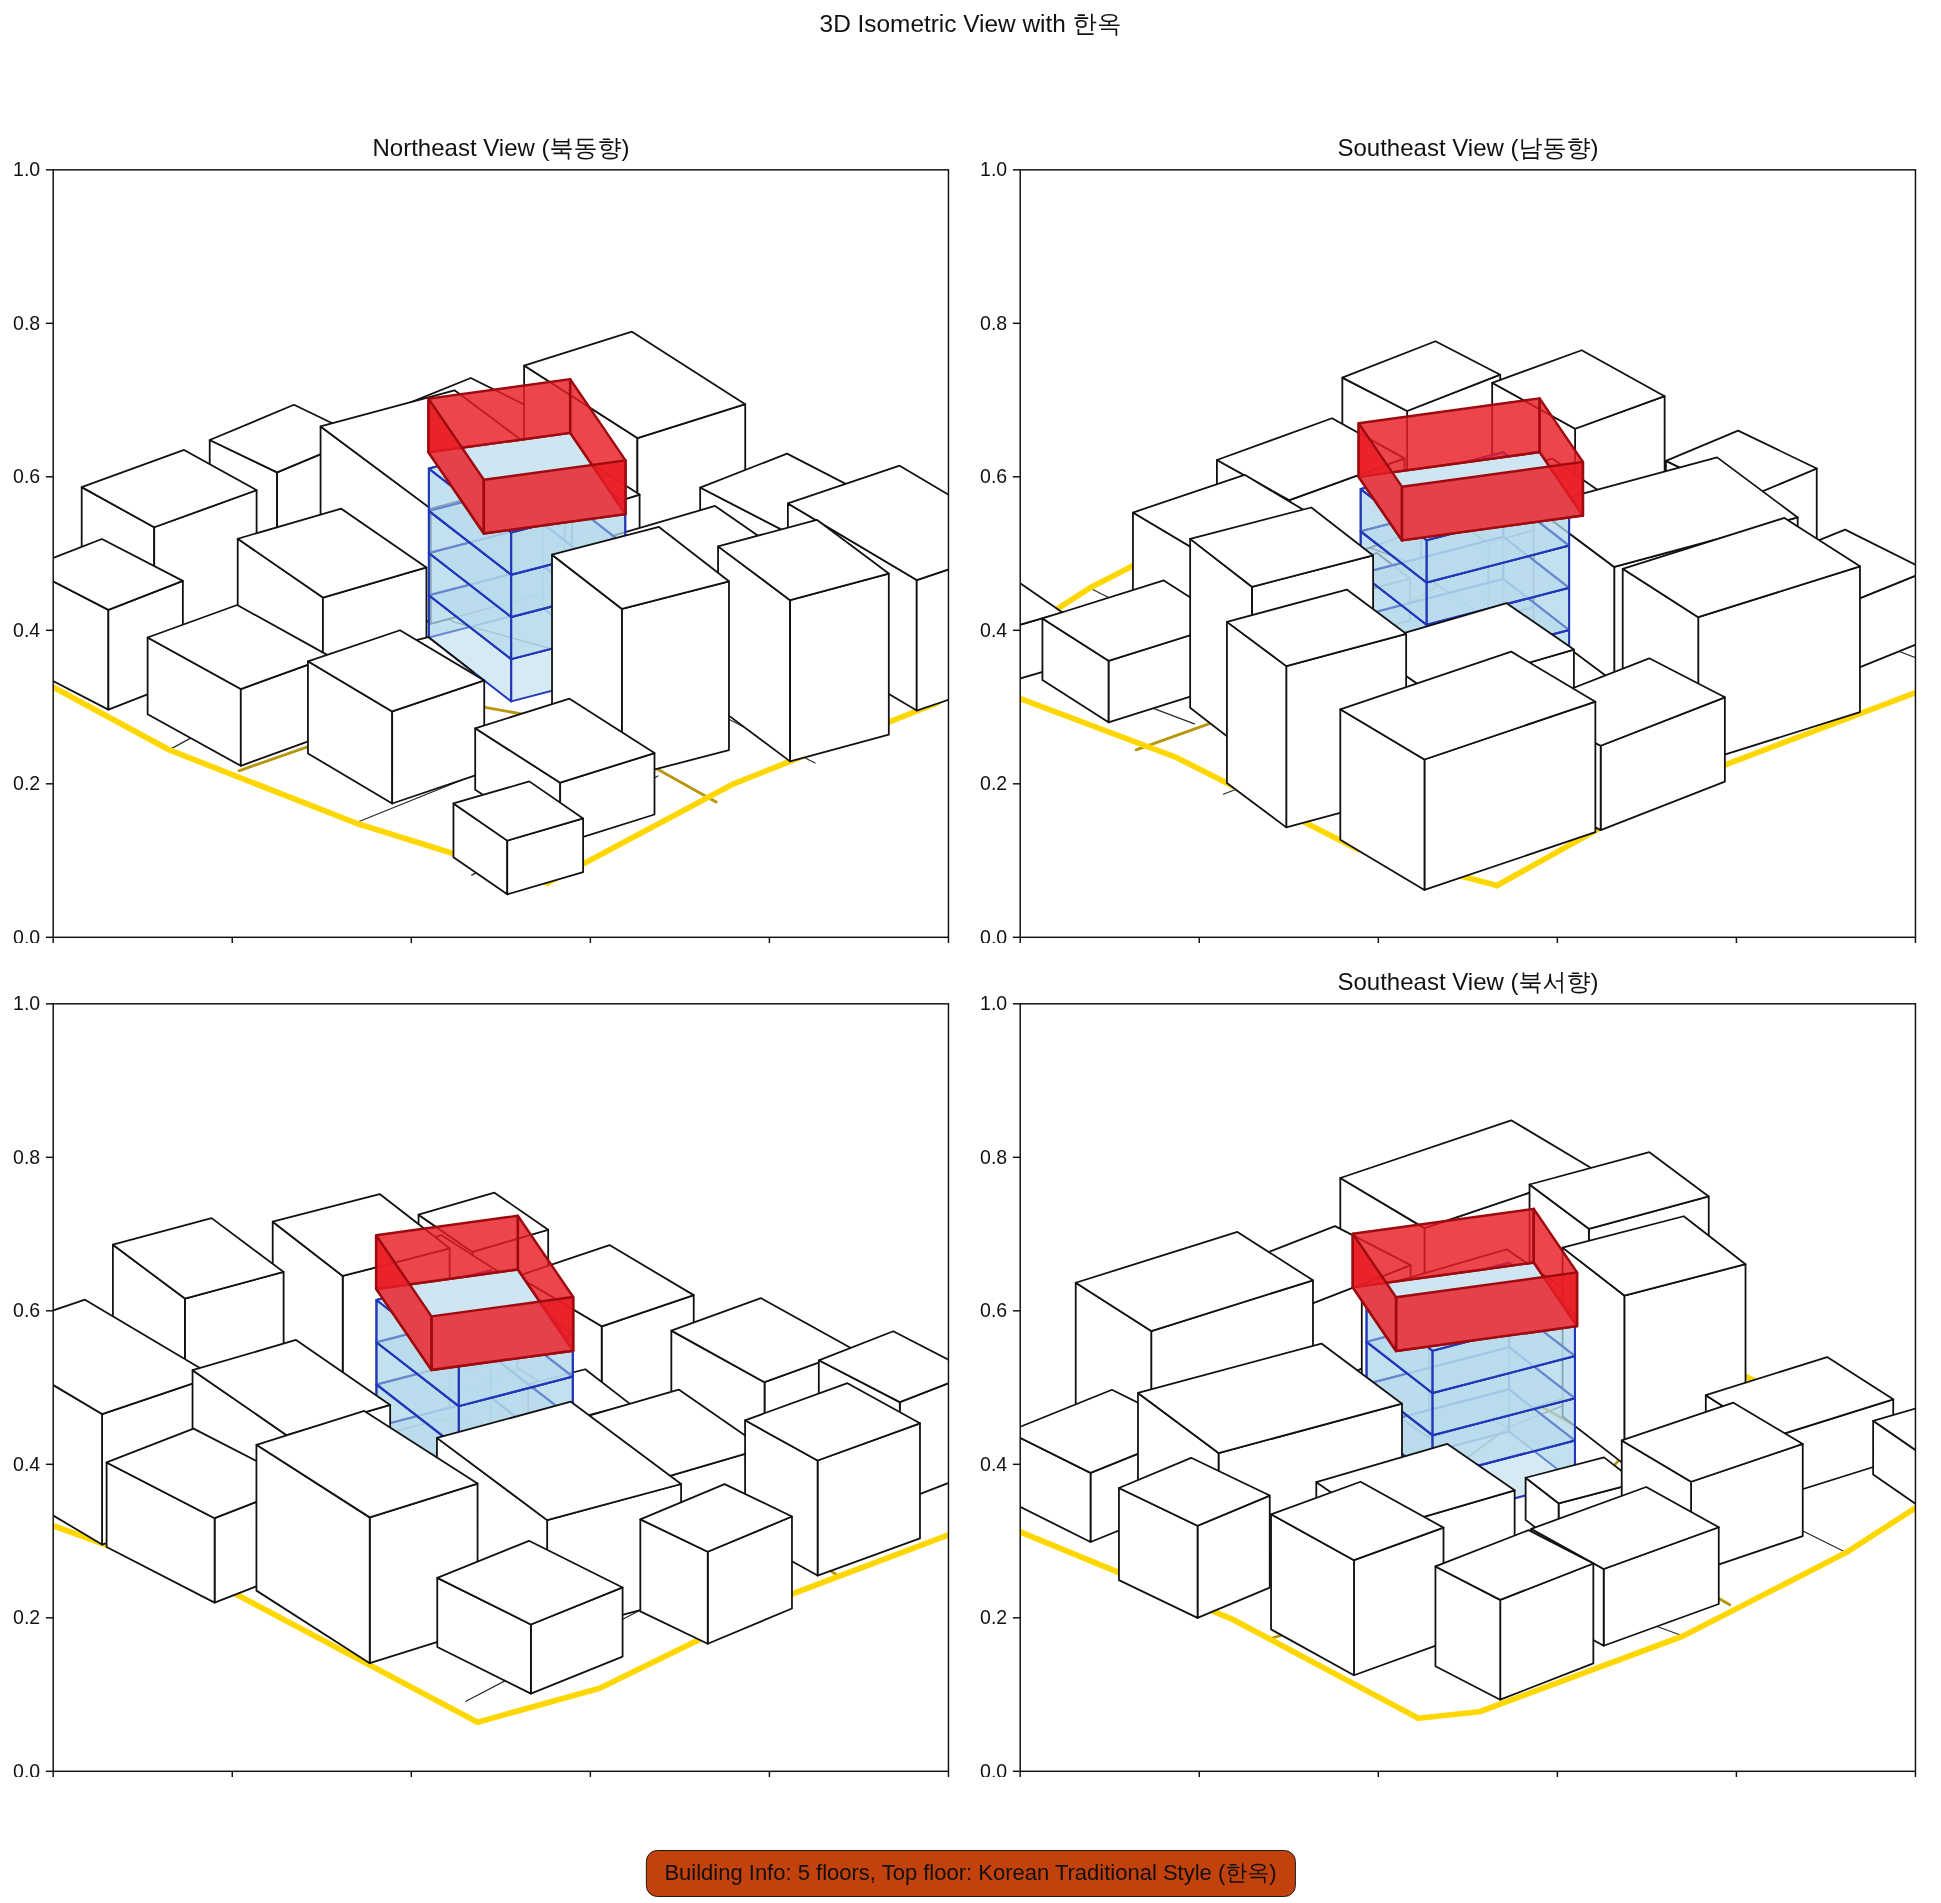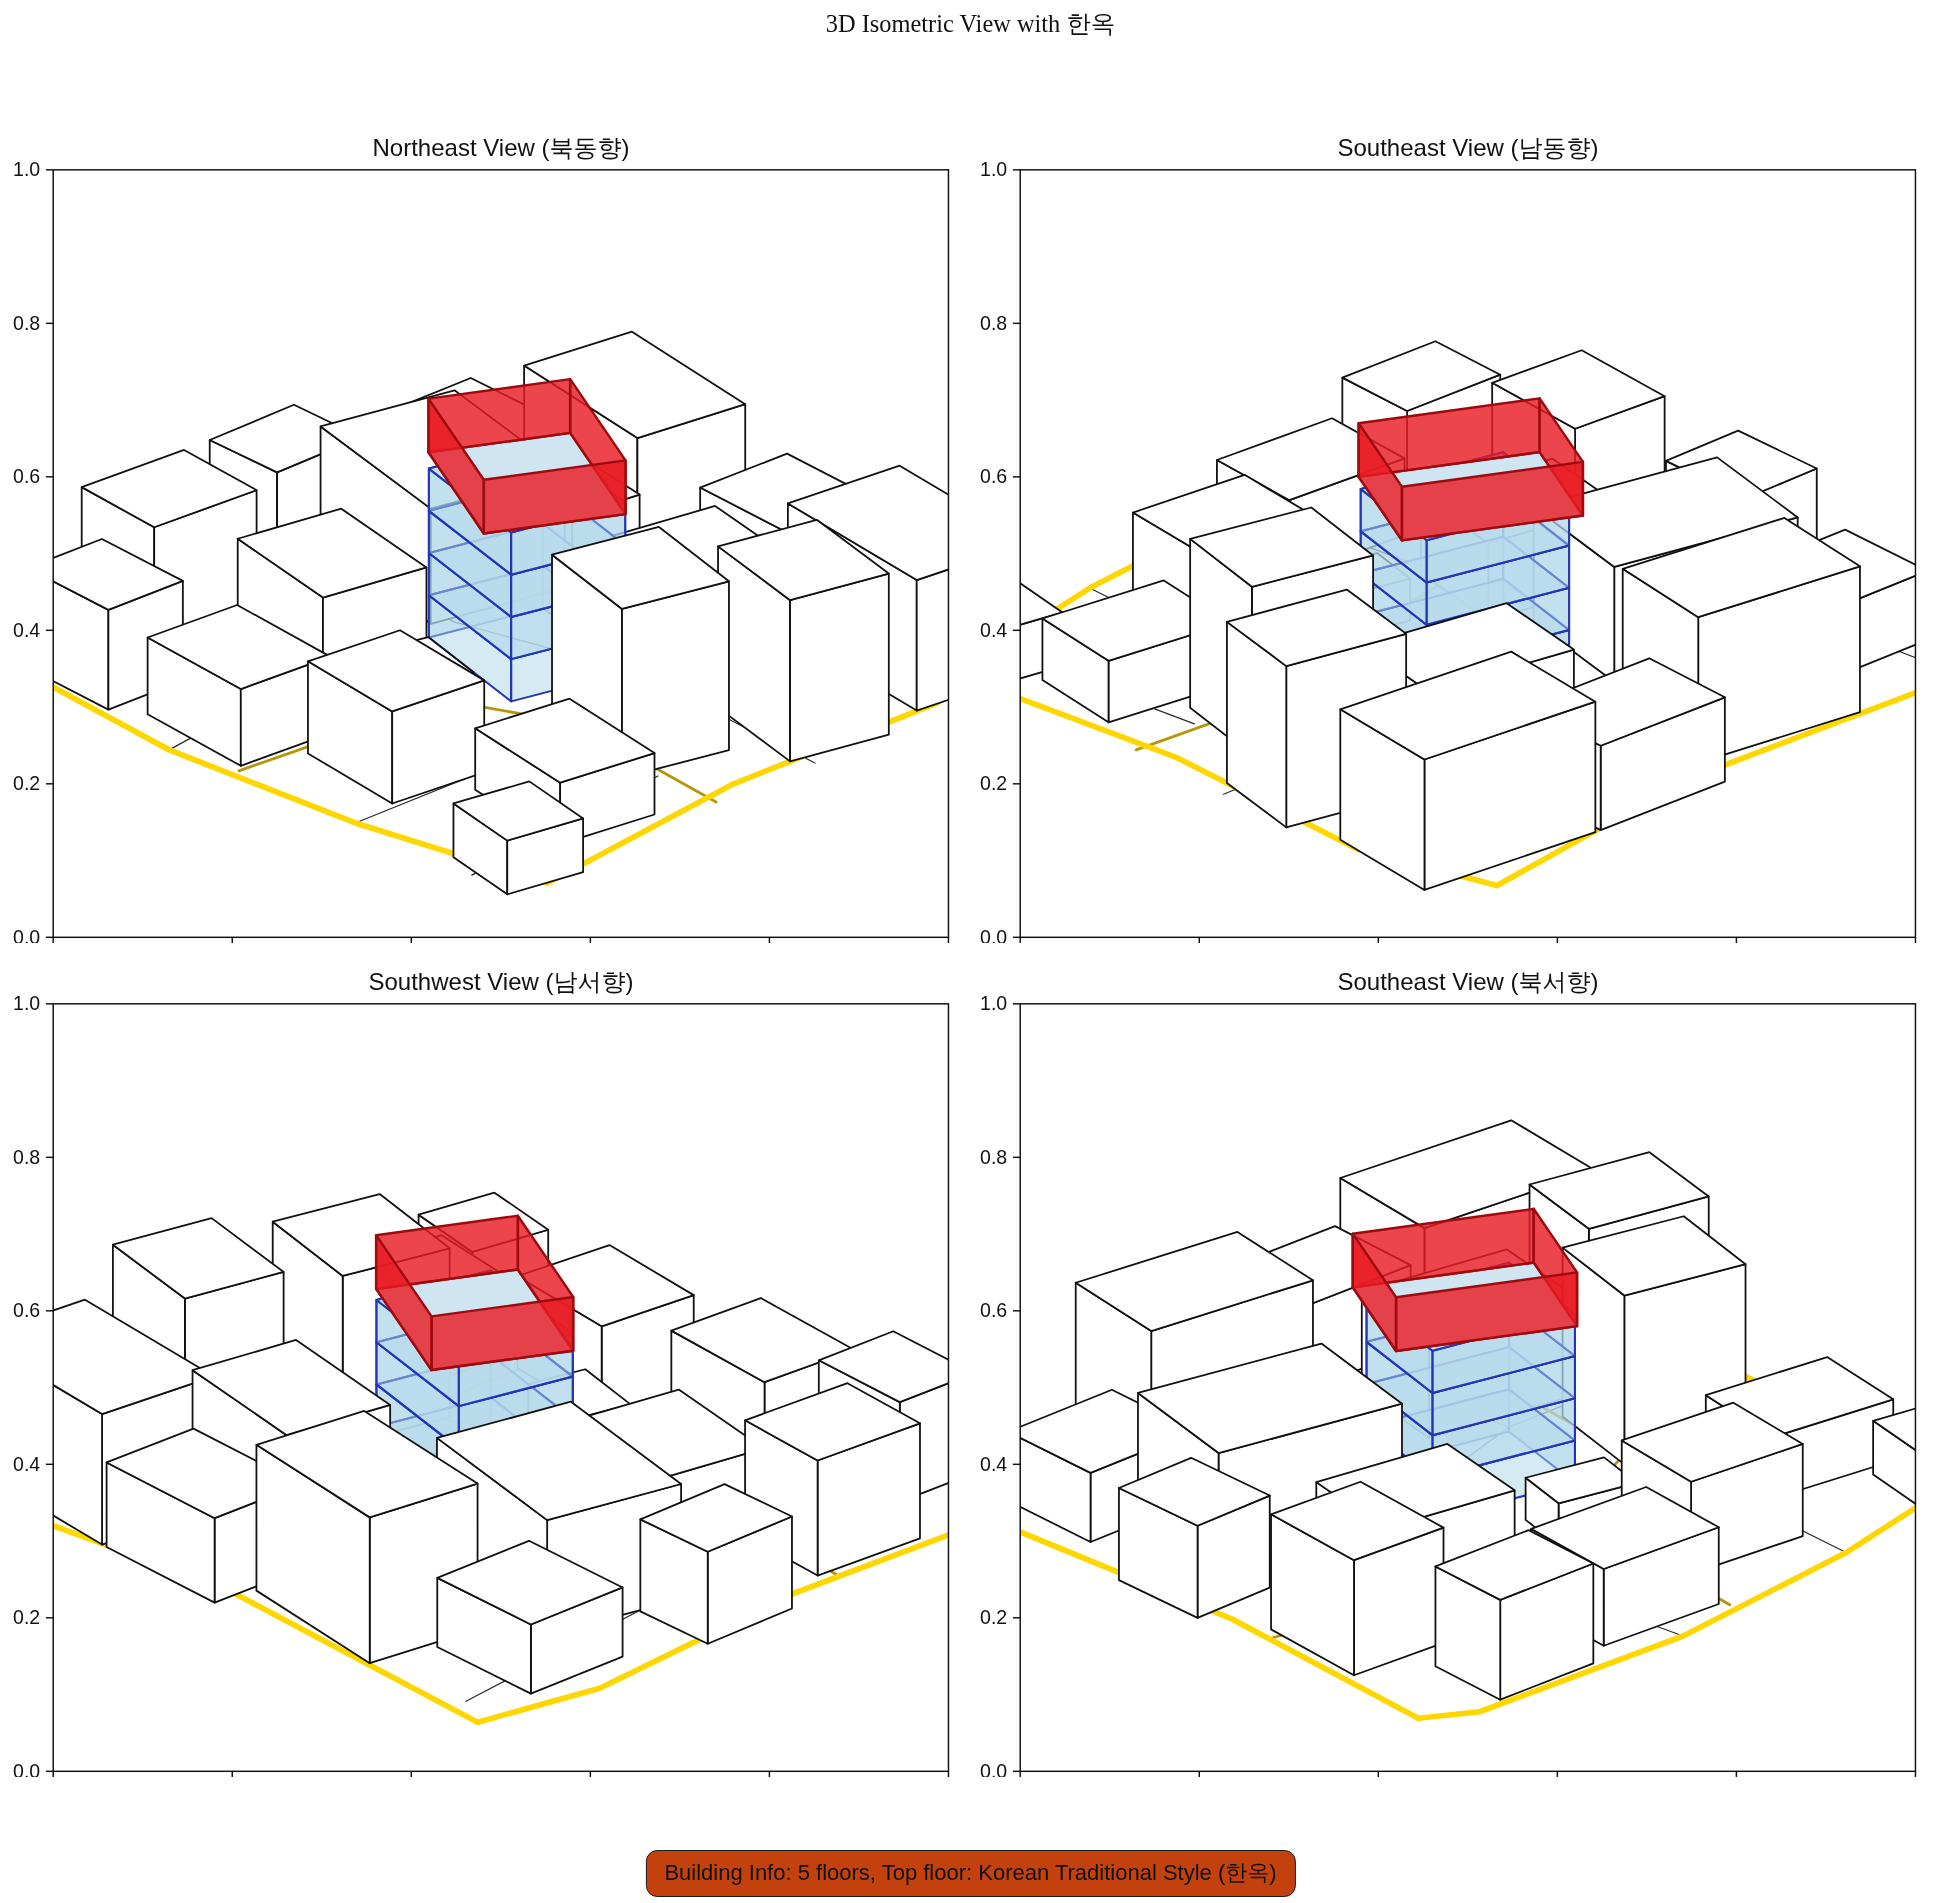--- a/index.html
+++ b/index.html
@@ -3,21 +3,21 @@
 <meta charset="utf-8">
 <style>
   html,body{margin:0;padding:0;}
   body{
     width:1941px;height:1904px;position:relative;overflow:hidden;
     background:#ffffff;color:#111;
     font-family:"Liberation Sans","DejaVu Sans",sans-serif;
   }
   .fig-title{
     position:absolute;top:6.5px;left:0;width:1941px;text-align:center;
-    font-size:24.4px;line-height:34px;color:#111;font-family:Liberation Serif, serif;
+    font-size:24.4px;line-height:34px;color:#111;
   }
   .subplot{position:absolute;width:974px;height:831px;}
   .subplot .sp-title{
     position:absolute;left:53px;top:11.4px;width:896px;text-align:center;
     font-size:24px;color:#111;
   }
   .subplot svg{position:absolute;left:0;top:0;}
   svg text{
     font-family:"Liberation Sans","DejaVu Sans",sans-serif;
     font-size:24px;fill:#111;
@@ -310,21 +310,20 @@
           <path d="M771.7 873.8 L561.7 944.8 L561.7 784.5 L771.7 713.5 Z" fill="#ffffff" stroke="#111111" stroke-width="2.2" stroke-linejoin="round" stroke-linecap="round"></path>
           <path d="M561.7 944.8 L458.3 883.2 L458.3 722.9 L561.7 784.5 Z" fill="#ffffff" stroke="#111111" stroke-width="2.2" stroke-linejoin="round" stroke-linecap="round"></path>
           <path d="M458.3 722.9 L668.3 652.0 L771.7 713.5 L561.7 784.5 Z" fill="#ffffff" stroke="#111111" stroke-width="2.2" stroke-linejoin="round" stroke-linecap="round"></path>
         </g>
       </g>
       <rect x="65" y="60" width="1100" height="943" fill="none" stroke="#111111" stroke-width="1.8"></rect>
     </svg>
 </div>
 
 <div class="subplot" id="sp2">
-  <div class="sp-title">Southwest View (남서향)</div>
   <svg width="974" height="822" viewBox="0 0 1196 1010">
       <g>
         <line x1="65" y1="1003" x2="65" y2="1012" stroke="#111111" stroke-width="1.8"></line>
         <text x="65" y="1043" text-anchor="middle">0.0</text>
         <line x1="56" y1="1003" x2="65" y2="1003" stroke="#111111" stroke-width="1.8"></line>
         <text x="49" y="1011" text-anchor="end">0.0</text>
         <line x1="285" y1="1003" x2="285" y2="1012" stroke="#111111" stroke-width="1.8"></line>
         <text x="285" y="1043" text-anchor="middle">0.2</text>
         <line x1="56" y1="814.4" x2="65" y2="814.4" stroke="#111111" stroke-width="1.8"></line>
         <text x="49" y="822.4" text-anchor="end">0.2</text>

